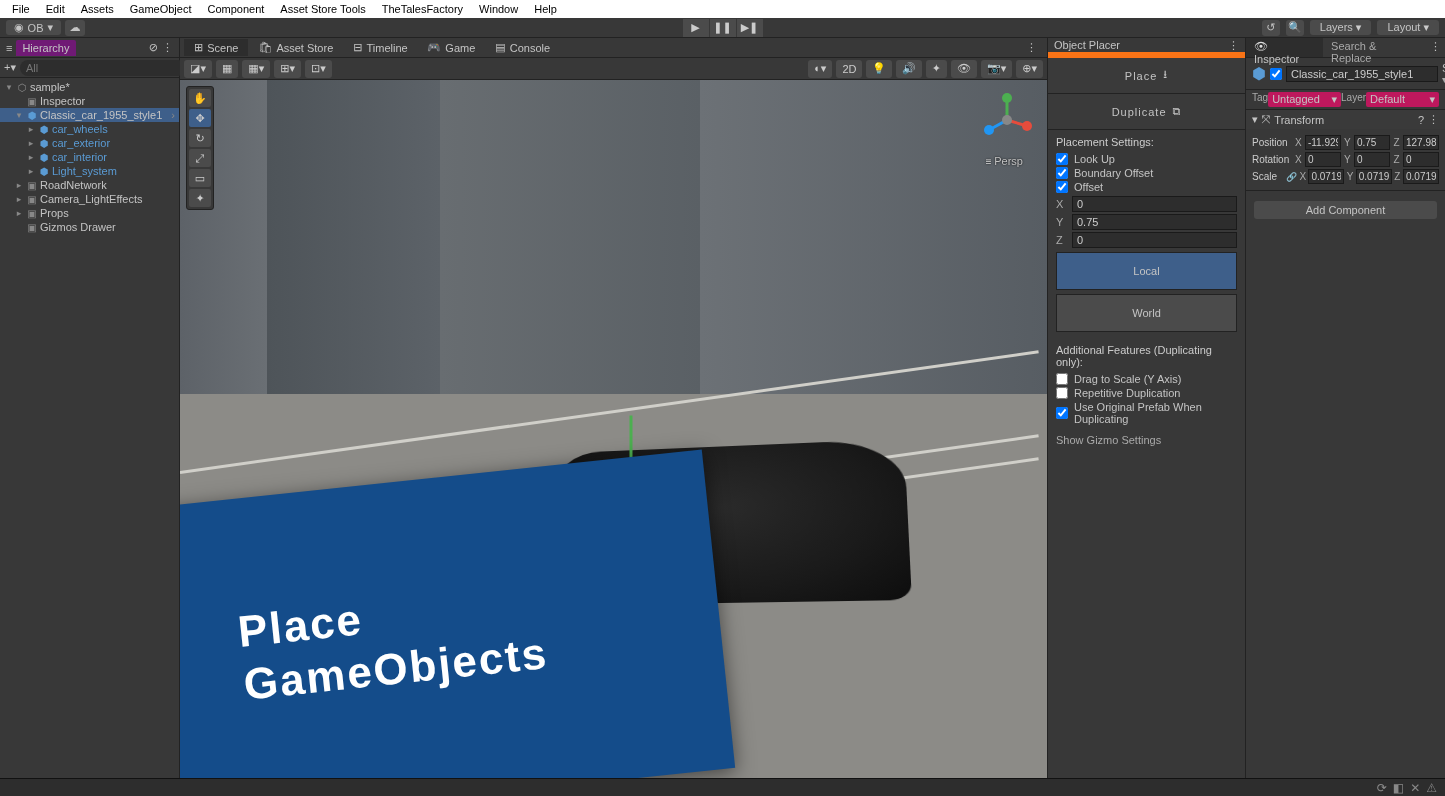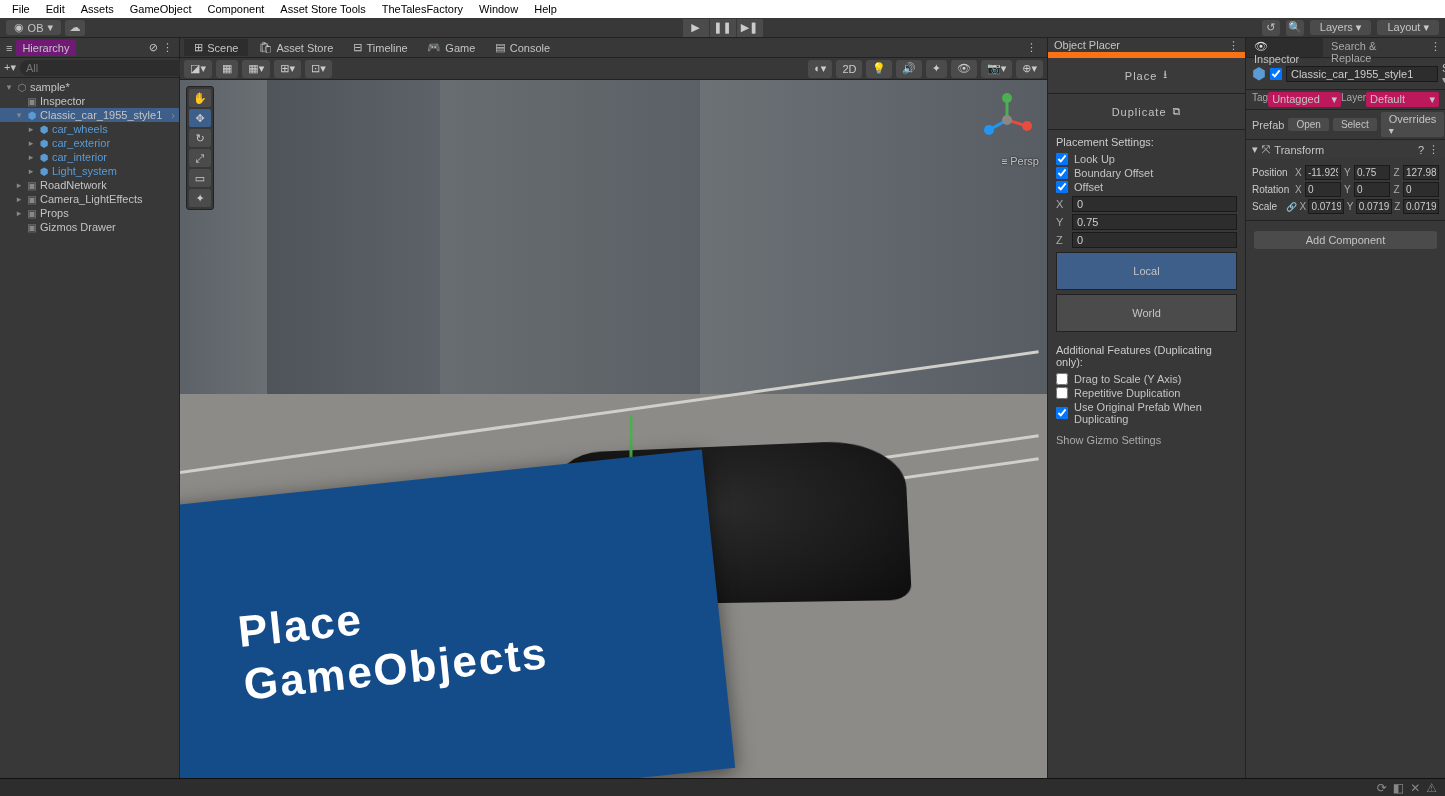--- a/index.html
+++ b/index.html
@@ -38,21 +38,21 @@
 .scene-toolbar{height:22px;background:#383838;border-bottom:1px solid #222;display:flex;align-items:center;padding:0 4px;gap:4px;position:relative}
 .tb-btn{background:#4b4b4b;padding:2px 6px;border-radius:3px;display:flex;align-items:center;gap:2px;color:#ccc;height:18px}
 .tb-right{margin-left:auto;display:flex;gap:4px}
 .viewport{flex:1;background:linear-gradient(180deg,#9ba5b0 0%,#767d84 45%,#8a8a88 45%,#b5b3ae 100%);position:relative;overflow:hidden}
 .tool-palette{position:absolute;left:6px;top:6px;background:#383838;border:1px solid #222;border-radius:3px;padding:2px;display:flex;flex-direction:column;gap:2px;z-index:10}
 .tool-palette button{width:22px;height:18px;background:#4b4b4b;border:none;border-radius:2px;color:#ccc;display:flex;align-items:center;justify-content:center}
 .tool-palette button.active{background:#3e5f8a}
 .overlay-banner{position:absolute;left:-20px;bottom:-20px;width:560px;height:320px;background:#144c8a;transform:rotate(-6deg);z-index:20;box-shadow:0 4px 20px rgba(0,0,0,.5);display:flex;flex-direction:column;justify-content:center;padding:40px 80px}
 .overlay-banner div{color:#fff;font-size:44px;font-weight:900;letter-spacing:2px;line-height:1.2}
 .gizmo-compass{position:absolute;right:10px;top:10px;width:60px;height:60px;z-index:5}
-.persp{position:absolute;right:8px;top:75px;color:#ddd;font-size:10px;text-shadow:0 0 2px #000}
+.persp{position:absolute;right:24px;top:75px;color:#ddd;font-size:10px;text-shadow:0 0 2px #000}
 .scene-buildings{position:absolute;left:0;top:0;right:0;height:45%;background:linear-gradient(90deg,#5d6268 0%,#6a6f74 10%,#4e5459 10%,#5c6268 30%,#686d71 30%,#5a6065 60%,#6c7176 60%,#575d63 100%)}
 .road{position:absolute;left:0;top:45%;right:0;bottom:0;background:#8c8b87}
 .road-line{position:absolute;left:0;right:0;height:3px;background:#d0cfc9;transform-origin:left}
 .car{position:absolute;left:42%;top:52%;width:360px;height:160px;background:radial-gradient(ellipse at 50% 40%,#2a2a2a 0%,#1a1a1a 60%,#0d0d0d 100%);border-radius:50px 80px 20px 30px / 40px 50px 15px 20px;transform:perspective(800px) rotateX(12deg) rotateY(-8deg)}
 .move-gizmo{position:absolute;left:52%;top:55%;z-index:15}
 .axis{position:absolute;width:50px;height:3px;transform-origin:left center}
 .axis.x{background:#e74c3c;transform:rotate(20deg)}
 .axis.y{background:#4caf50;transform:rotate(-90deg)}
 .axis.z{background:#2196f3;transform:rotate(-10deg)}
 
@@ -364,26 +364,20 @@
       <div class="dd">
           <span>Untagged</span>
           <span>▾</span>
         </div>
       <span class="l">Layer</span>
       <div class="dd">
           <span>Default</span>
           <span>▾</span>
         </div>
     </div>
-    <div class="prefab-row">
-      <span class="l">Prefab</span>
-      <span class="btn">Open</span>
-      <span class="btn">Select</span>
-      <span class="btn" style="flex:1;text-align:left"><span>Overrides</span> ▾</span>
-    </div>
     <div class="comp">
       <div class="comp-hdr">
         <span>▾</span>
         <span>⤧</span>
         <span>Transform</span>
         <span style="margin-left:auto">?</span>
         <span>⋮</span>
       </div>
       <div class="comp-body">
         <div class="vec-row">

